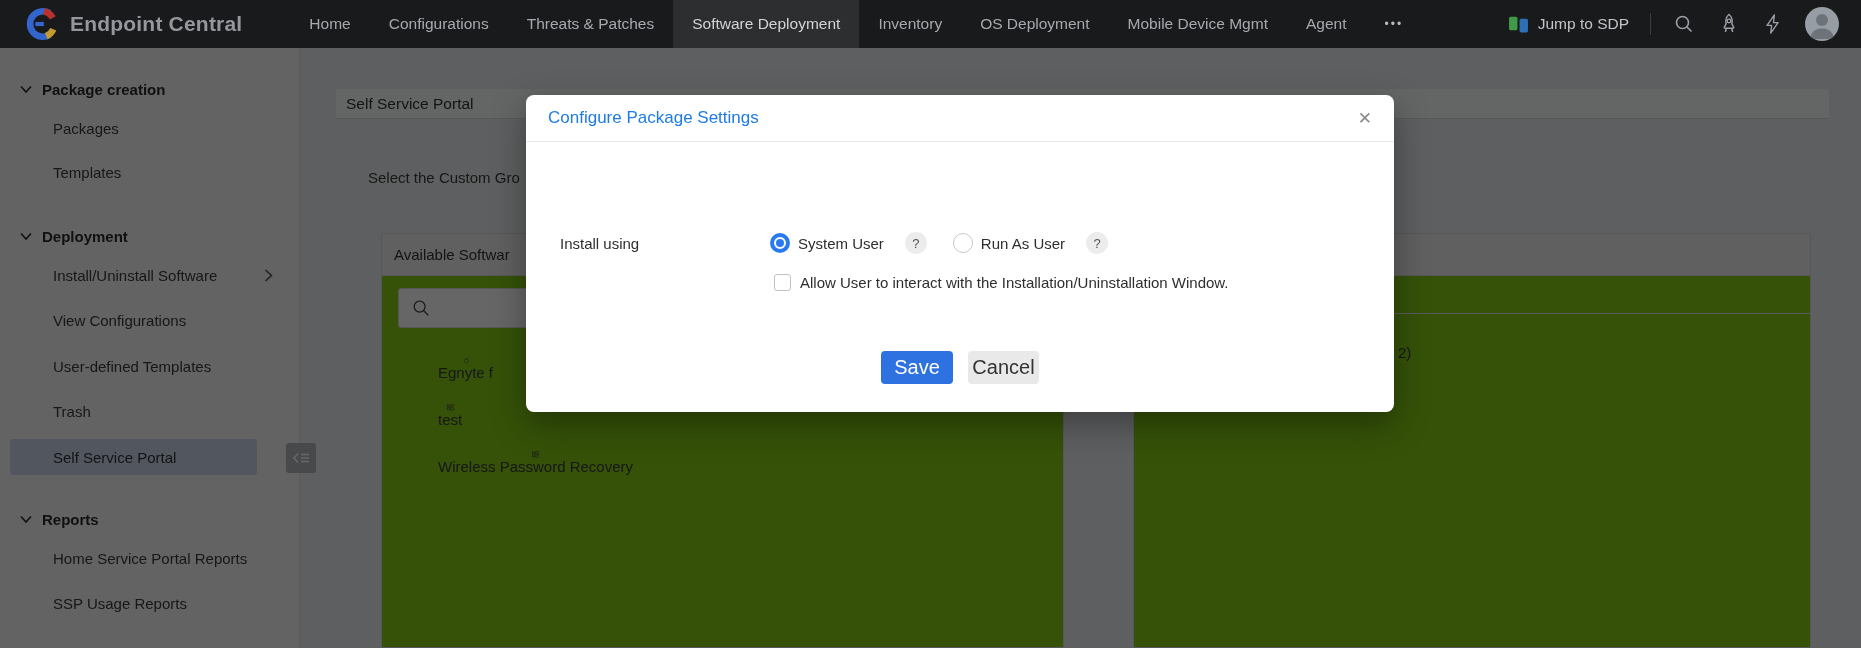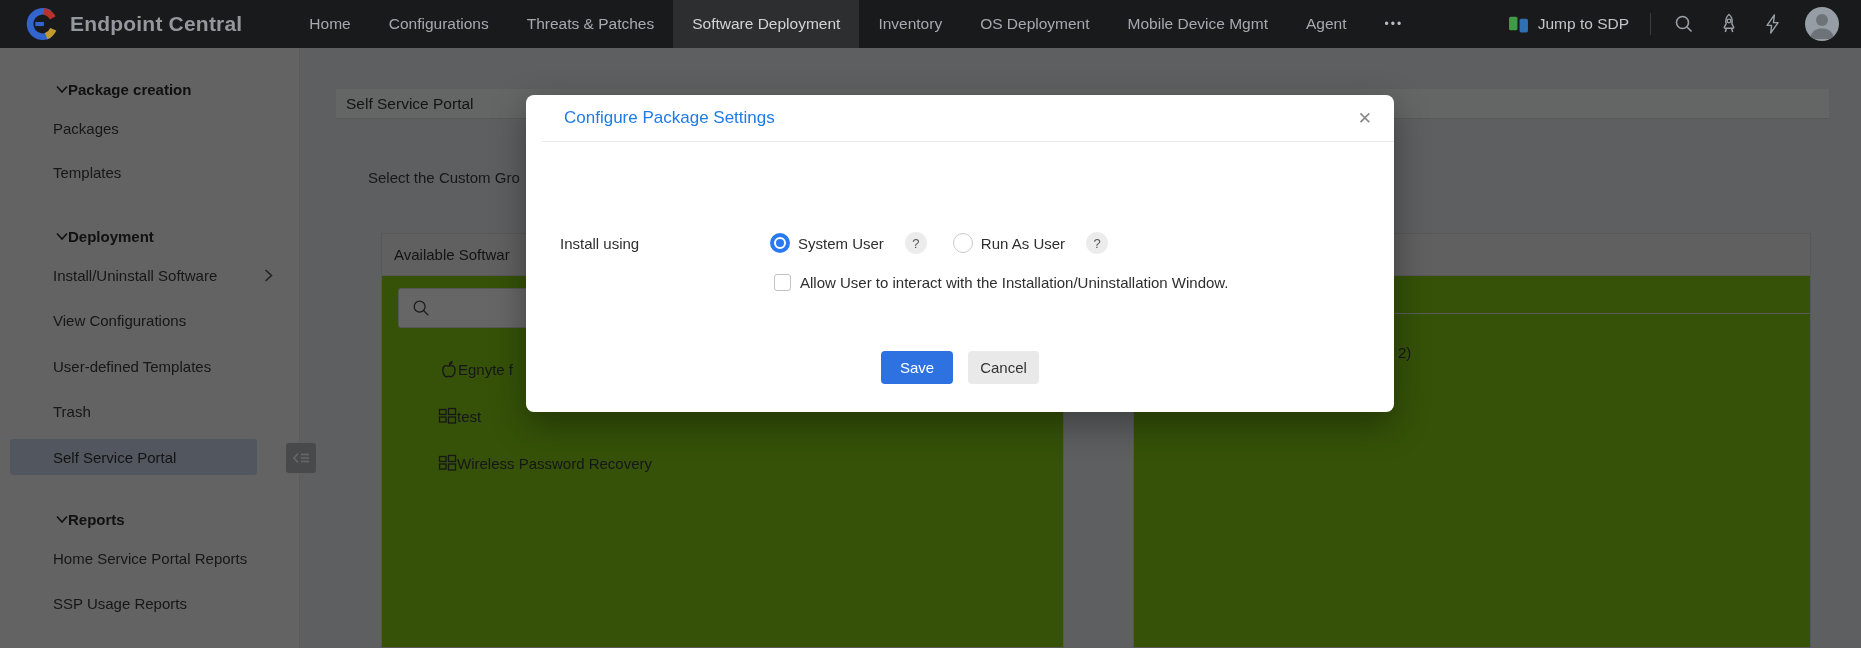--- a/index.html
+++ b/index.html
@@ -33,21 +33,21 @@
     width:34px; height:34px; border-radius:50%; background:#979da5;
     overflow:hidden; position:relative; cursor:pointer;
   }
 
   
   .sidebar {
     position:absolute; top:48px; left:0; bottom:0; width:300px;
     background:#f7f8f9; border-right:1px solid #e2e2e2; z-index:1;
   }
   .side-row { position:absolute; left:0; width:100%; height:22px; display:flex; align-items:center; }
-  .side-header { font-size:15px; font-weight:bold; color:#2b2b2b; gap:0; padding-left:28px; cursor:pointer;margin-left:28px; }
+  .side-header { font-size:15px; font-weight:bold; color:#2b2b2b; gap:10px; padding-left:20px; cursor:pointer; }
   .side-item { font-size:15px; color:#3a3a3a; padding-left:53px; cursor:pointer; }
   .side-item .right-chev { margin-left:auto; margin-right:26px; }
   .side-active {
     position:absolute; left:10px; right:42px; top:391px; height:36px;
     background:#ccd7ee; border-radius:3px; display:flex; align-items:center;
     padding-left:43px; font-size:15px; color:#333; cursor:pointer;
   }
   .collapse-btn {
     position:absolute; left:286px; top:395px; width:30px; height:30px;
     background:#b4b7bc; border-radius:3px; display:flex; align-items:center;
@@ -69,31 +69,30 @@
   .panel-header {
     height:42px; background:#f0f1f2; border-bottom:1px solid #dcdcdc;
     display:flex; align-items:center; padding-left:12px; font-size:15px; color:#333;
   }
   .panel-subrow { height:38px; border-bottom:1px solid #e3e3e3; }
   .search-box {
     position:absolute; left:16px; right:16px; top:54px; height:40px;
     border:1px solid #d9d9d9; border-radius:3px; background:#fff;
     display:flex; align-items:center; padding-left:12px;
   }
-  .sw-row { position:absolute; left:56px; height:24px; display:flex; align-items:center; cursor:pointer; }
+  .sw-row { position:absolute; left:56px; height:24px; display:flex; align-items:center; cursor:pointer;flex-direction:column; }
   .sw-row span { font-size:15px; color:#3a3a3a; }
   .clip-text { position:absolute; font-size:15px; color:#3a3a3a; }
 
   
   .overlay { position:absolute; top:48px; left:0; right:0; bottom:0; background:rgba(0,0,0,.60); z-index:50; }
   .modal {
     position:absolute; left:526px; top:95px; width:868px; height:317px;
     background:#fff; border-radius:8px; z-index:100;
     box-shadow:0 12px 34px rgba(0,0,0,.35);
-    padding-left:16px;
   }
   .modal-header {
     height:47px; border-bottom:1px solid #e8e8e8; display:flex; align-items:center;
     padding:0 22px; border-radius:8px 8px 0 0;
   }
   .modal-title { font-size:17px; color:#1e7be8; }
   .modal-close { margin-left:auto; font-size:17px; color:#8a8a8a; cursor:pointer; line-height:1; }
   .m-row { position:absolute; left:34px; display:flex; align-items:center; }
   .m-label { width:200px; font-size:15px; color:#2e2e2e; }
   .m-value { font-size:15px; color:#2e2e2e; }
@@ -105,21 +104,21 @@
     border:2px solid #fff; border-radius:50%;
   }
   .radio-label { font-size:15px; color:#2e2e2e; margin-left:8px; cursor:pointer; }
   .help-badge {
     width:22px; height:22px; border-radius:50%; background:#ececec; color:#555;
     font-size:13px; display:flex; align-items:center; justify-content:center; cursor:pointer;
   }
   .checkbox { width:17px; height:17px; border:1.5px solid #c2c2c2; border-radius:3px; background:#fff; cursor:pointer; flex:none; }
   .cb-label { font-size:15px; color:#2e2e2e; margin-left:9px; }
   .btn-row { position:absolute; left:0; right:0; top:256px; display:flex; justify-content:center; gap:15px; }
-  .btn { height:33px; border:none; border-radius:4px; font-size:15px; cursor:pointer; font-family:"Liberation Sans", sans-serif; }
+  .btn { height:33px; border:none; border-radius:4px; font-size:20px; cursor:pointer; font-family:"Liberation Sans", sans-serif; }
   .btn-save { width:72px; background:#2e71e0; color:#fff; }
   .btn-cancel { width:71px; background:#e9e9e9; color:#333; }
 </style>
 </head>
 <body>
 
 <header class="nav">
   <div class="brand">
     <svg width="34" height="34" viewBox="0 0 36 36">
       <path d="M27 6.5 A13.5 13.5 0 1 0 27 29.5" fill="none" stroke="#3465cf" stroke-width="7"></path>

